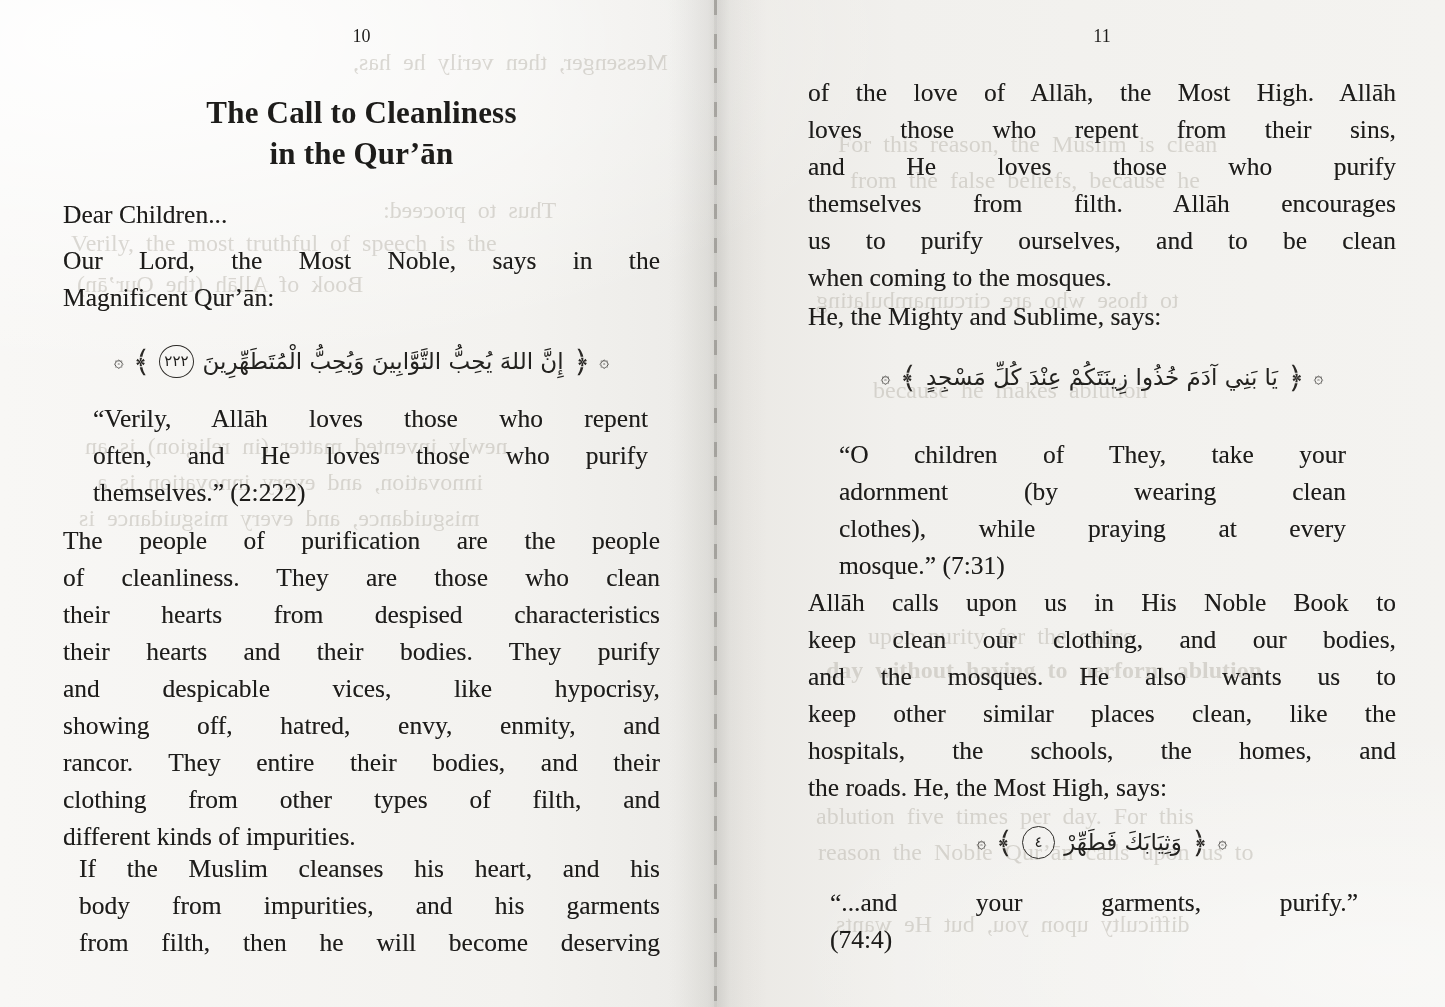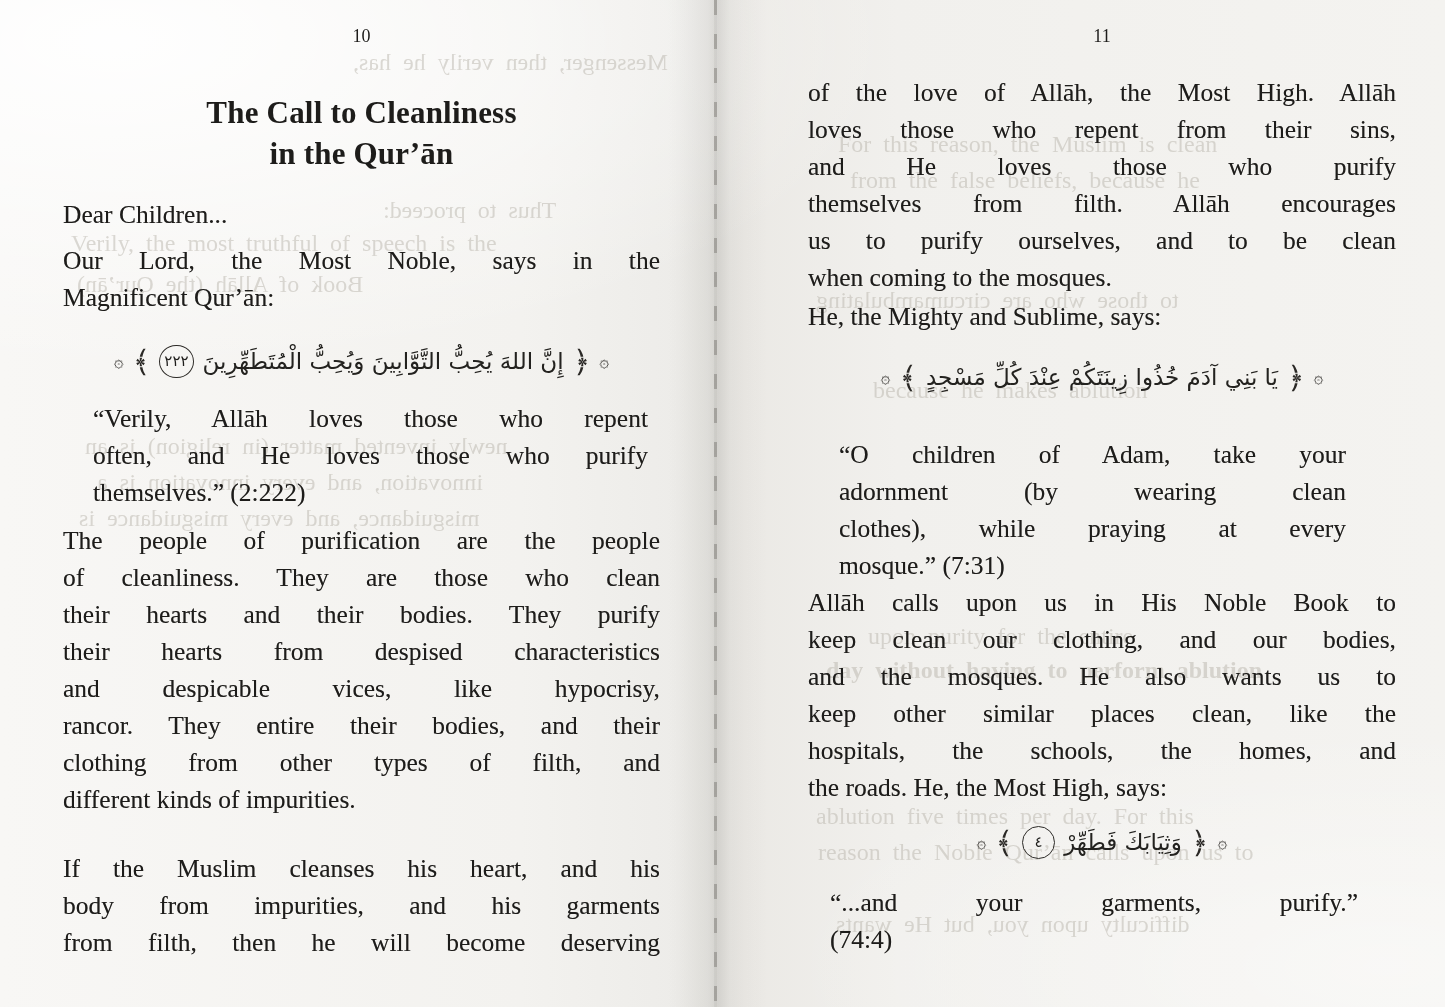--- a/index.html
+++ b/index.html
@@ -26,21 +26,21 @@
   .block{position:absolute;left:0;right:0;font-size:25.5px;line-height:37px;
     text-shadow:0 0 .5px rgba(32,30,28,.4);}
   .block .ln{text-align:justify;text-align-last:justify;}
   .block .ln:last-child{text-align-last:left;}
   .block.cont .ln:last-child{text-align-last:justify;}
 
   .salutation{top:196px;}
   .intro{top:242px;}
   .quote10{top:400px;padding-left:30px;padding-right:12px;}
   .people{top:522px;font-family:Liberation Serif, serif;}
-  .muslim{top:850px;}
+  .muslim{top:850px;margin-left:16px;}
 
   .cont11{top:74px;}
   .leadin{top:298px;}
   .quote11a{top:436px;padding-left:31px;padding-right:50px;}
   .calls{top:584px;}
   .quote11b{top:884px;padding-left:22px;padding-right:38px;}
 
   .verse{position:absolute;left:0;right:0;display:flex;justify-content:center;
     align-items:center;gap:9px;text-shadow:none;}
   .v10{top:330px;height:62px;}
@@ -105,23 +105,24 @@
 
     <div class="block quote10">
         <div class="ln">“Verily, Allāh loves those who repent</div>
         <div class="ln">often, and He loves those who purify</div>
         <div class="ln">themselves.” (2:222)</div>
       </div>
 
     <div class="block people">
         <div class="ln">The people of purification are the people</div>
         <div class="ln">of cleanliness. They are those who clean</div>
+        <div class="ln">their hearts from despised characteristics</div>
         <div class="ln">their hearts and their bodies. They purify</div>
-        <div class="ln">their hearts from despised characteristics</div>
         <div class="ln">and despicable vices, like hypocrisy,</div>
+        <div class="ln">showing off, hatred, envy, enmity, and</div>
         <div class="ln">rancor. They entire their bodies, and their</div>
         <div class="ln">clothing from other types of filth, and</div>
         <div class="ln">different kinds of impurities.</div>
       </div>
 
     <div class="block muslim cont">
         <div class="ln">If the Muslim cleanses his heart, and his</div>
         <div class="ln">body from impurities, and his garments</div>
         <div class="ln">from filth, then he will become deserving</div>
       </div>
@@ -153,21 +154,21 @@
 
     <div class="verse v11a">
       <span class="orn">۞</span>
       <span class="bracket">﴾</span>
       <span class="ar" dir="rtl">يَا بَنِي آدَمَ خُذُوا زِينَتَكُمْ عِنْدَ كُلِّ مَسْجِدٍ</span>
       <span class="bracket">﴿</span>
       <span class="orn">۞</span>
     </div>
 
     <div class="block quote11a">
-        <div class="ln">“O  children  of  Adam,  take  your</div>
+        <div class="ln">“O  children  of  They,  take  your</div>
         <div class="ln">adornment  (by  wearing  clean</div>
         <div class="ln">clothes),  while  praying  at  every</div>
         <div class="ln">mosque.” (7:31)</div>
       </div>
 
     <div class="block calls">
         <div class="ln">Allāh calls upon us in His Noble Book to</div>
         <div class="ln">keep clean our clothing, and our bodies,</div>
         <div class="ln">and the mosques. He also wants us to</div>
         <div class="ln">keep other similar places clean, like the</div>

